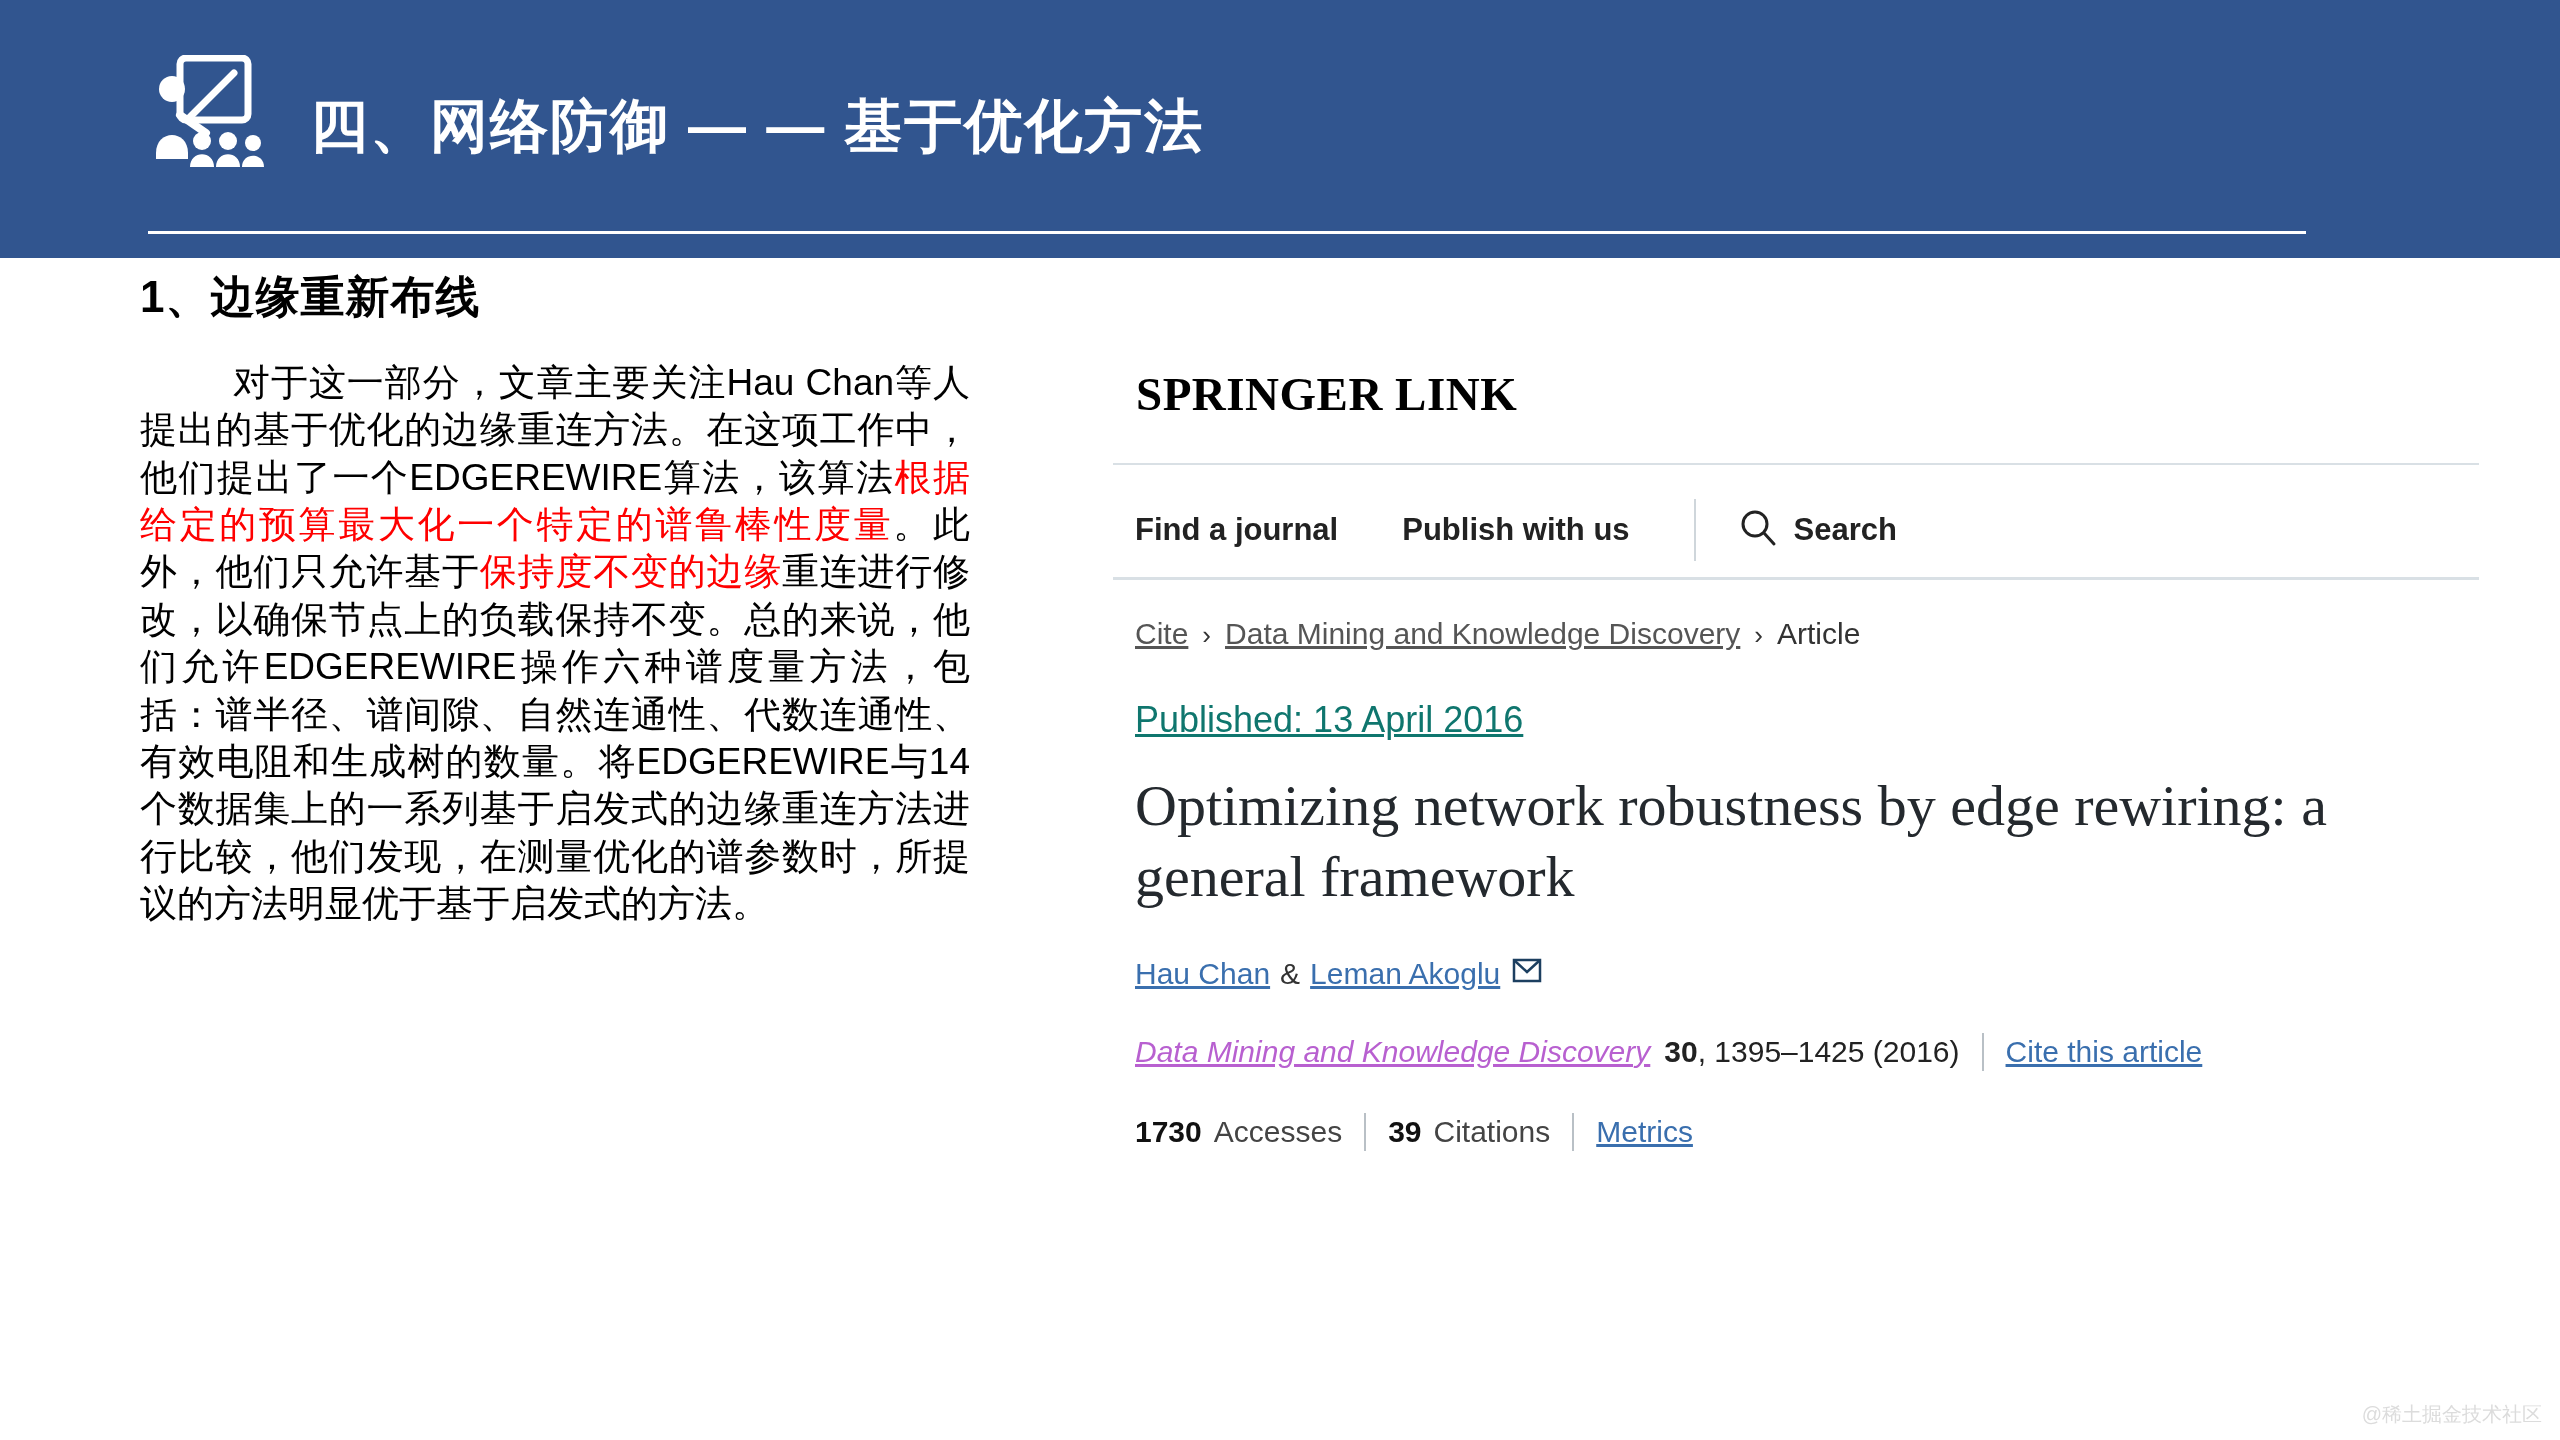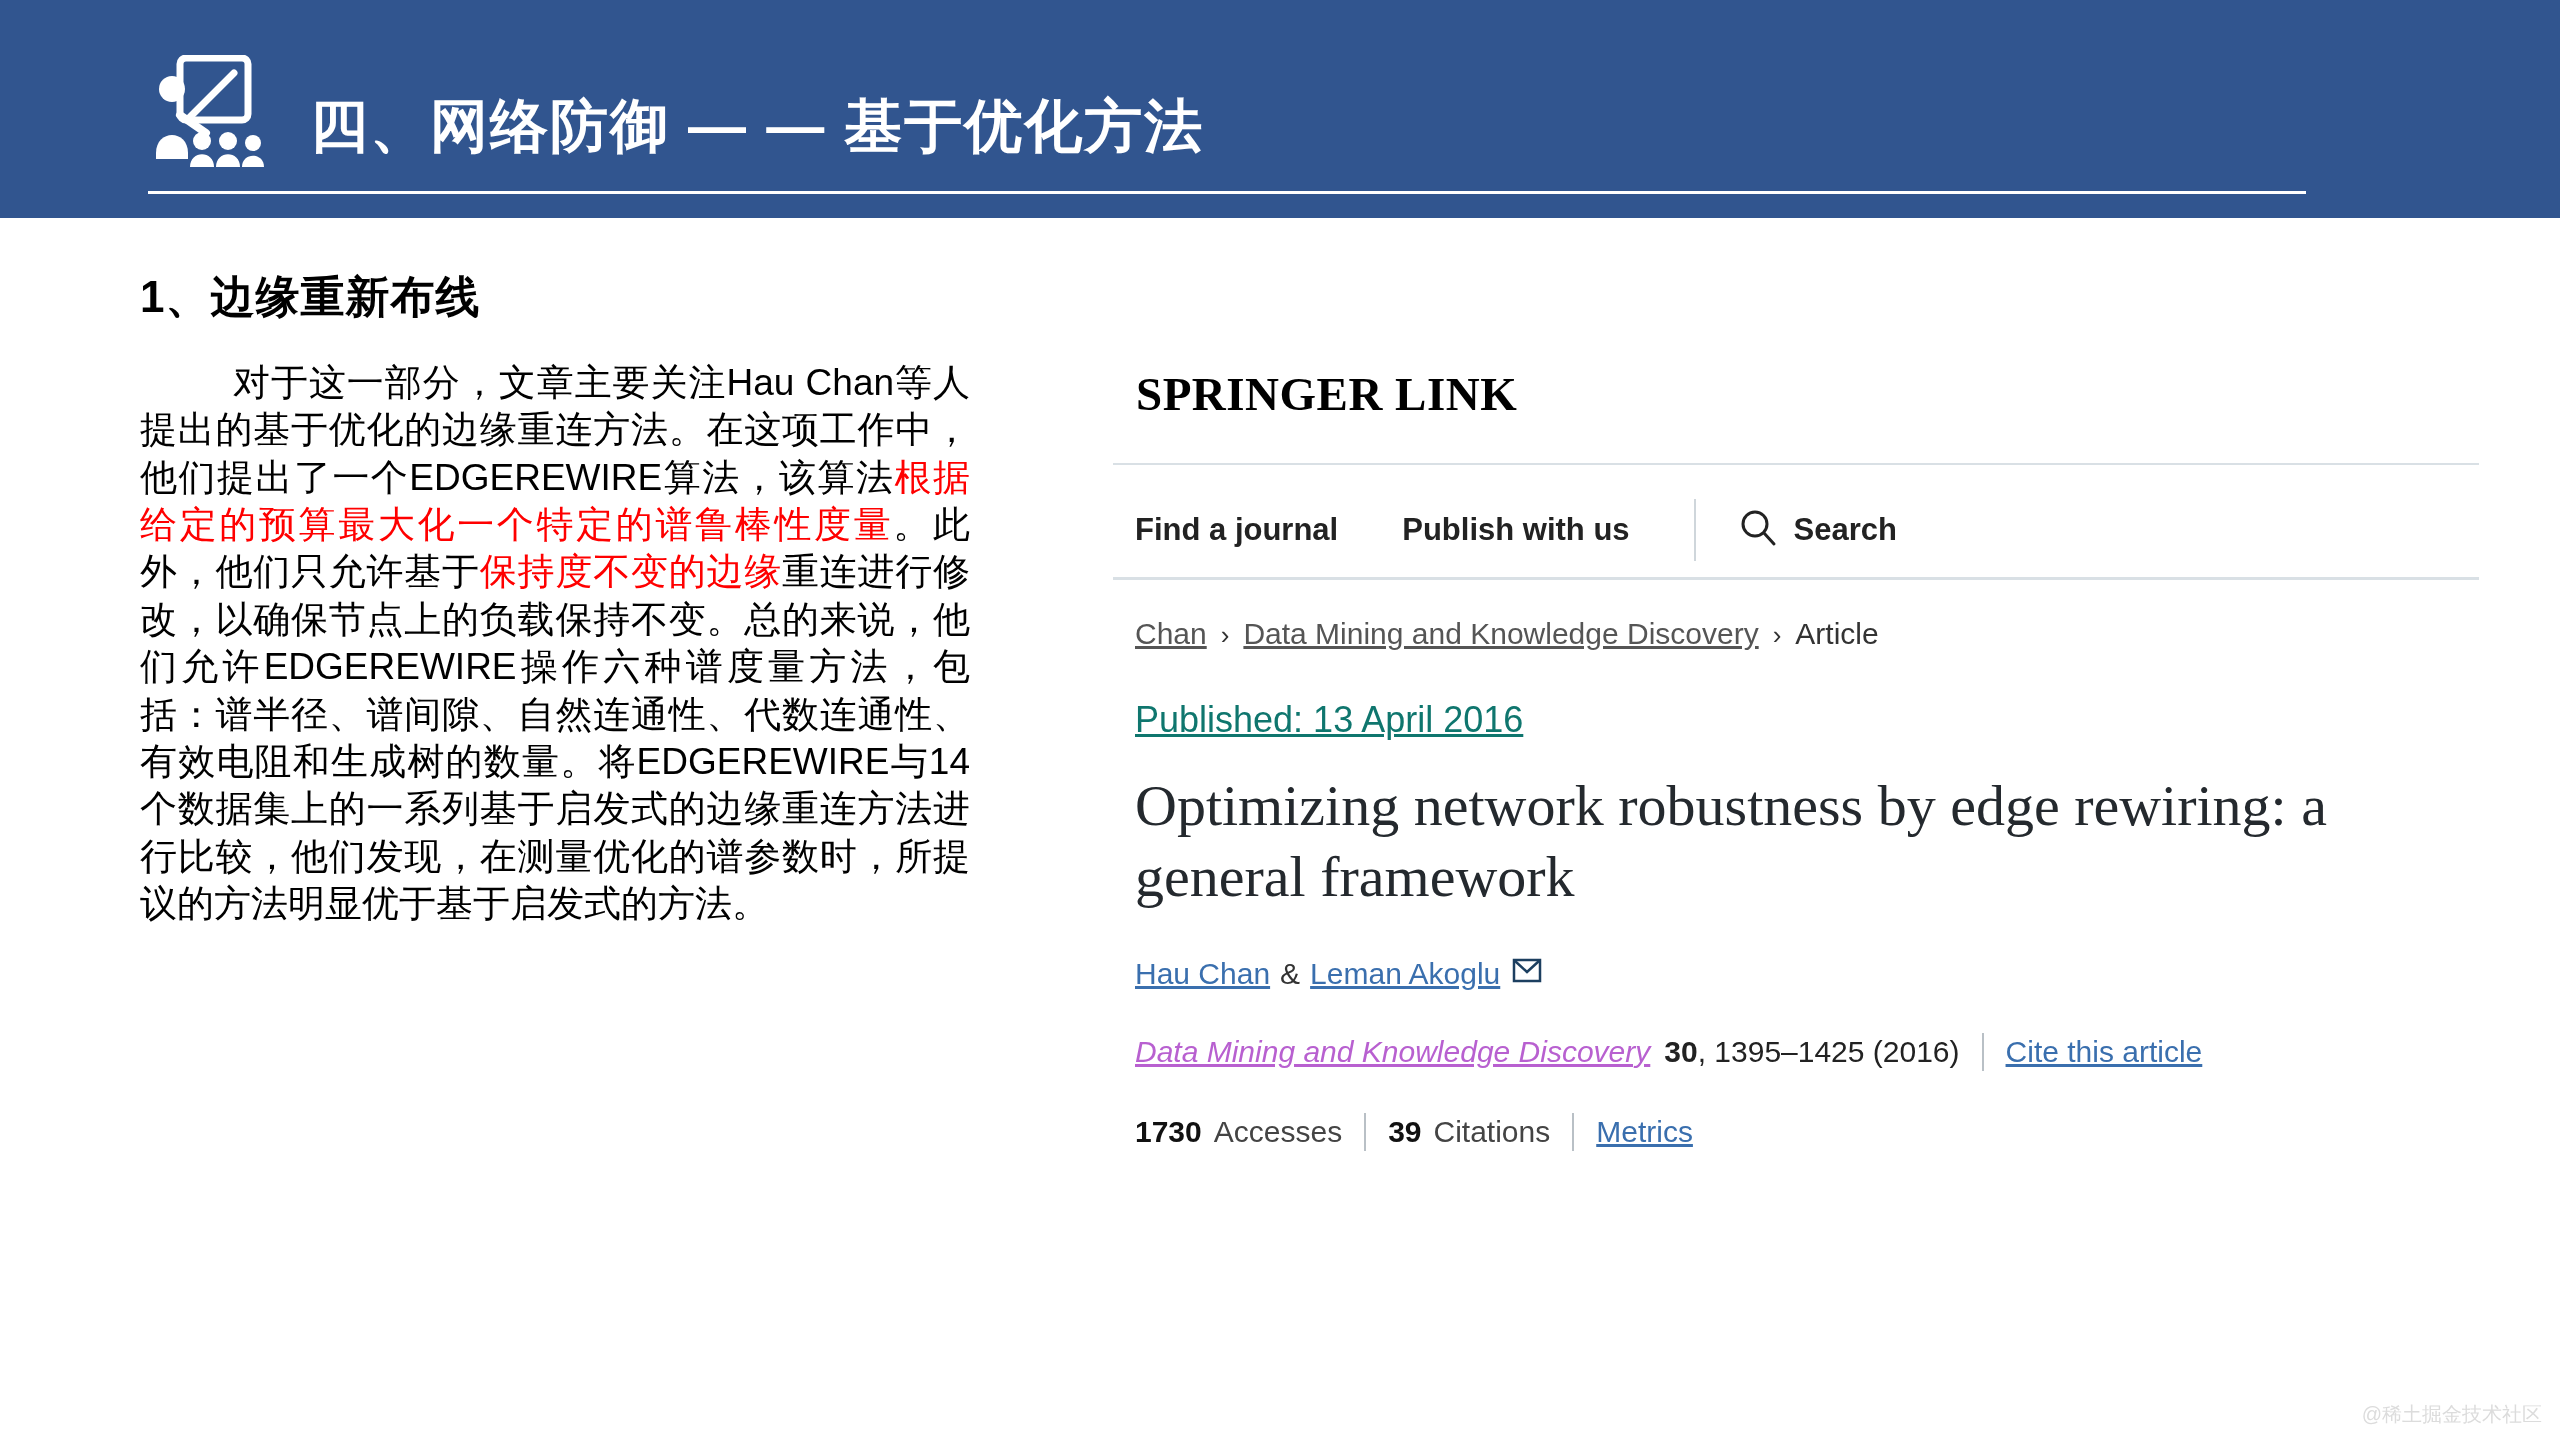--- a/index.html
+++ b/index.html
@@ -7,21 +7,21 @@
     width: 2560px; height: 1440px;
     background: #ffffff;
     font-family: "Liberation Sans", "DejaVu Sans", sans-serif;
     overflow: hidden;
   }
 
   
   .slide-header {
     position: absolute;
     left: 0; top: 0;
-    width: 2560px; height: 218px;
+    width: 2560px; height: 258px;
     background: #2f5597;
     background: #31558f;
     display: flex;
     align-items: center;
     padding-left: 44px;
   }
   .header-icon {
     position: absolute;
     left: 150px; top: 55px;
     width: 120px; height: 115px;
@@ -272,21 +272,21 @@
         </svg>
       </span>
       <span class="sl-search-label">Search</span>
     </div>
   </div>
   <div class="sl-navline"></div>
 
   <div class="sl-body">
 
     <div class="sl-breadcrumb">
-      <a href="#">Chan</a>
+      <a href="#">Cite</a>
       <span class="sep">›</span>
       <a href="#">Data Mining and Knowledge Discovery</a>
       <span class="sep">›</span>
       <span class="current">Article</span>
     </div>
 
     <div><a class="sl-published" href="#">Published: 13 April 2016</a></div>
 
     <div class="sl-title">Optimizing network robustness by edge rewiring: a general framework</div>
 

